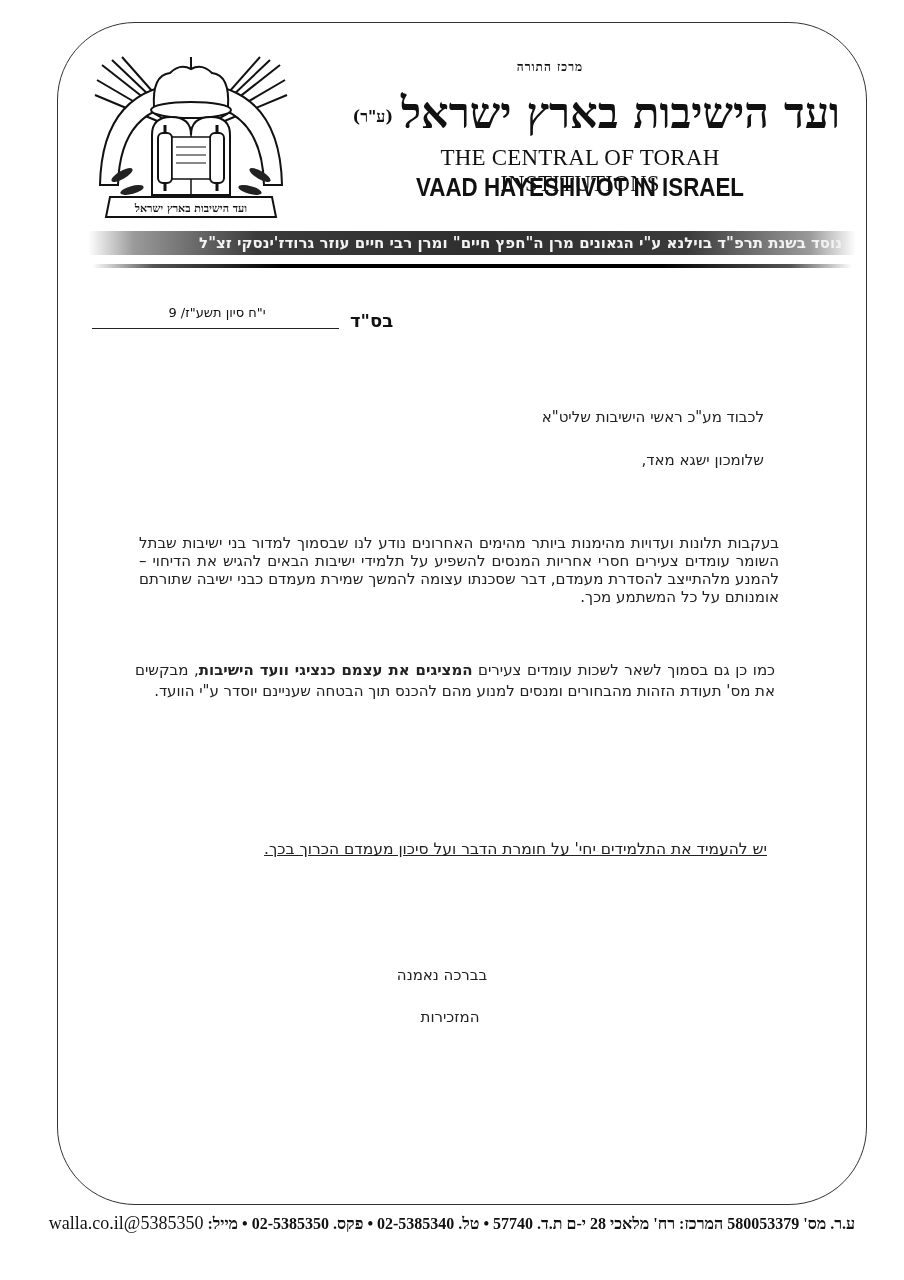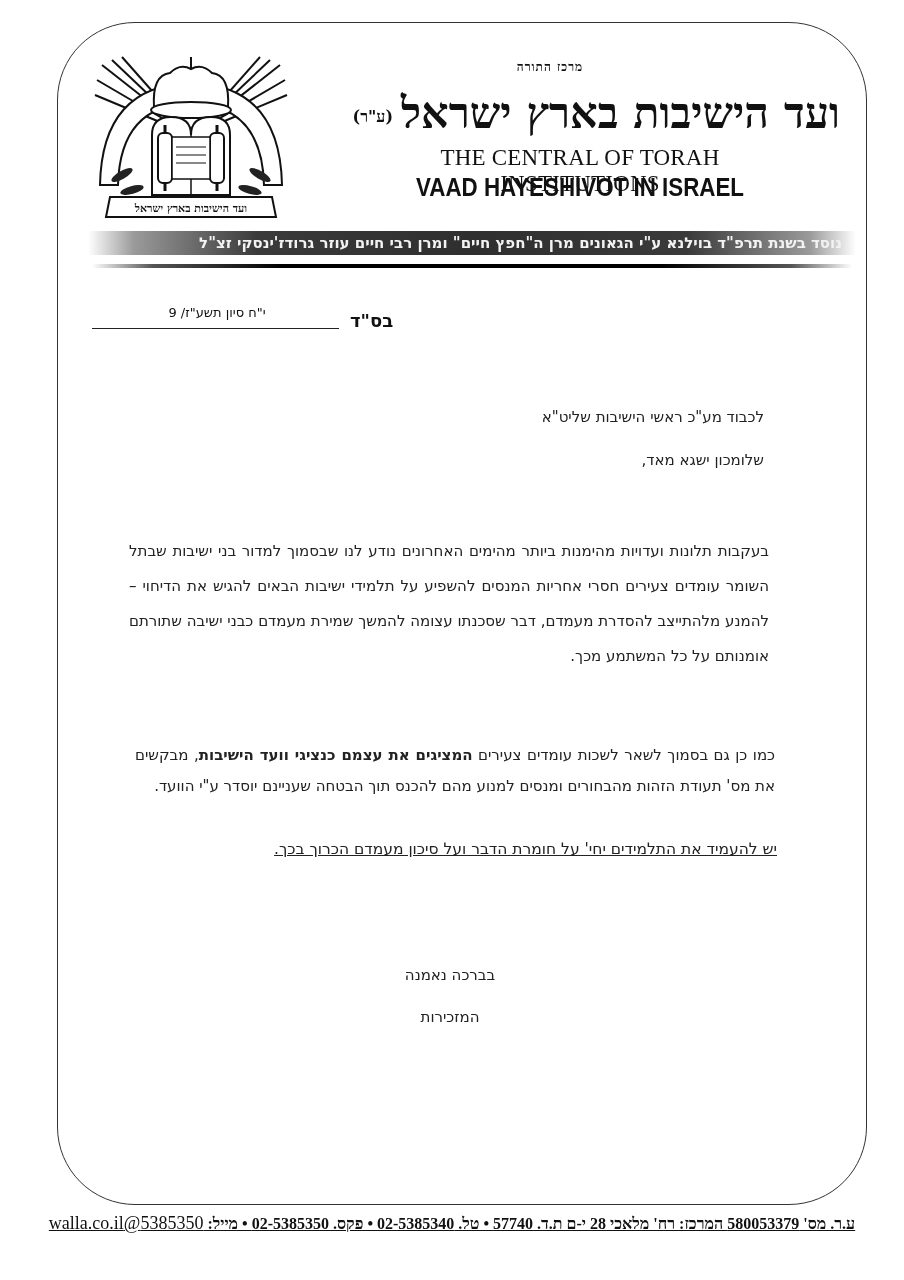--- a/index.html
+++ b/index.html
@@ -45,34 +45,34 @@
       position: absolute; left: 92px; top: 328px; width: 247px; height: 0; border-top: 1.5px solid #222;
     }
     .date-text {
       position: absolute; left: 92px; top: 305px; width: 250px; text-align: center;
       direction: rtl; font-family: "DejaVu Sans", sans-serif; font-size: 13px;
     }
     .body-text { font-family: "DejaVu Sans", sans-serif; font-size: 15px; direction: rtl; text-align: right; color: #222; }
     .addr1 { position: absolute; right: 140px; top: 408px; }
     .addr2 { position: absolute; right: 140px; top: 451px; text-align: center; }
     .para1 {
-      position: absolute; left: 129px; top: 534px; width: 640px; line-height: 35px; text-align: justify; text-align-last: right;
+      position: absolute; left: 139px; top: 534px; width: 640px; line-height: 18px; text-align: justify; text-align-last: right;
     }
     .para2 {
-      position: absolute; left: 135px; top: 740px; width: 640px; line-height: 31px; text-align: justify; text-align-last: right;
+      position: absolute; left: 135px; top: 660px; width: 640px; line-height: 21px; text-align: justify; text-align-last: right;
     }
     .para2 b { font-weight: bold; }
     .warn {
-      position: absolute; left: 152px; top: 840px; width: 625px; text-align: right; text-decoration: underline; font-size: 15.5px;
+      position: absolute; left: 142px; top: 840px; width: 625px; text-align: right; text-decoration: underline; font-size: 15.5px;
     }
-    .sign1 { position: absolute; left: 380px; top: 966px; width: 140px; text-align: center; }
+    .sign1 { position: absolute; left: 372px; top: 966px; width: 140px; text-align: center; }
     .sign2 { position: absolute; left: 380px; top: 1008px; width: 140px; text-align: center; }
     .footer {
       position: absolute; left: 10px; top: 1213px; width: 884px; text-align: center; white-space: nowrap;
-      direction: rtl; font-family: "Liberation Serif", serif; font-size: 16px; font-weight: bold; color: #111; text-decoration: underline;
+      direction: rtl; font-family: "Liberation Serif", serif; font-size: 16px; font-weight: bold; color: #111;
     }
     .footer .email { font-weight: normal; font-size: 18px; }
   </style>
 </head>
 <body>
 
 <div class="frame"></div>
 
 <div class="logo">
   <svg width="198" height="165" viewBox="0 0 198 165">

